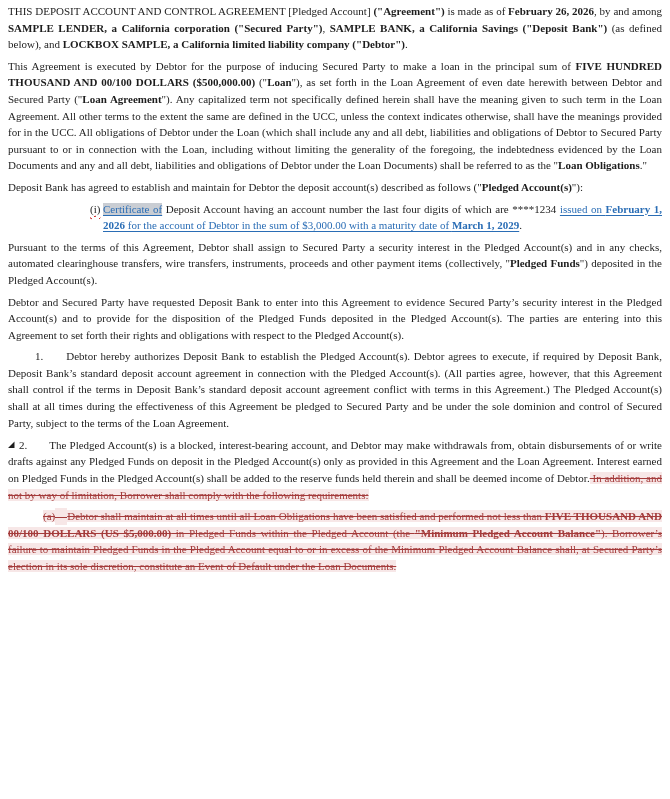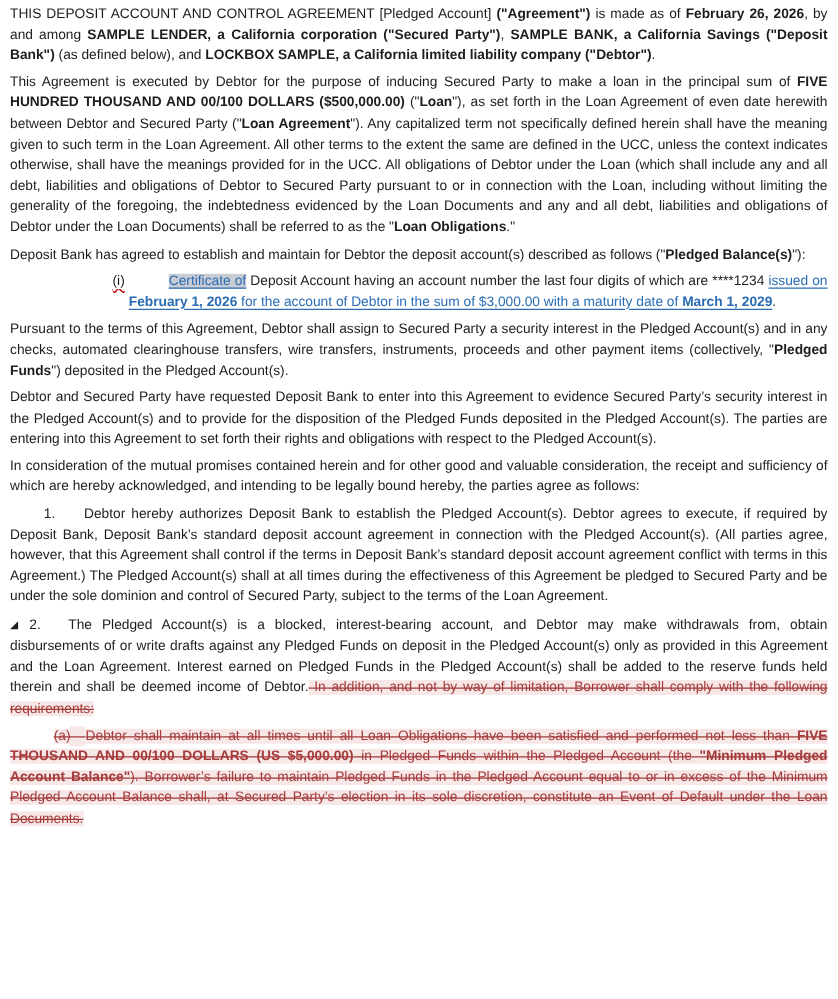--- a/index.html
+++ b/index.html
@@ -3,46 +3,45 @@
 <meta charset="utf-8">
 <style>
   html,body{margin:0;padding:0;}
   body{
     width:670px;height:799px;overflow:hidden;background:#ffffff;
   }
   .page{
     box-sizing:border-box;
     width:670px;height:799px;
     padding:3px 8px 0 8px;
-    font-family:Liberation Sans, sans-serif;
+    font-family:Liberation Serif, serif;
     font-size:11px;
     line-height:16.6px;
     color:#1d1d1d;
     text-align:justify;
   }
   p.para{margin:0 0 5px 0;}
   .b{font-weight:bold;}
   .ins{color:var(--ins,#2a6db5);text-decoration:underline;text-decoration-thickness:1px;text-underline-offset:2px;}
-  .sel{background:var(--selbg,#c9cdd3);margin-left:32px;}
+  .sel{background:var(--selbg,#c9cdd3);}
   .del{color:var(--del,#a43b3b);background:var(--delbg,#f7e7e7);text-decoration:line-through;text-decoration-thickness:1px;}
   .tri{font-size:8.5px;vertical-align:1.5px;letter-spacing:0;}
   .changed{text-decoration:underline;text-decoration-style:wavy;text-decoration-color:var(--wavy,#c00000);text-decoration-thickness:1px;text-underline-offset:2px;}
   .hang{padding-left:95px;position:relative;}
   .hang-marker{position:absolute;left:82px;top:0;}
   .tab{display:inline-block;position:relative;}
   .tab.del{background:var(--delbg,#f7e7e7);text-decoration:none;}
   .tab.del::after{content:"";position:absolute;left:0;right:0;top:52%;height:1px;background:var(--del,#a43b3b);}
 </style>
 </head>
 <body style="background: rgb(255, 255, 255);">
 
 <div class="page">
     <p class="para"><span>THIS DEPOSIT ACCOUNT AND CONTROL AGREEMENT [Pledged Account] </span><span class="b">("Agreement")</span><span> is made as of </span><span class="b">February 26, 2026</span><span>, by and among </span><span class="b">SAMPLE LENDER, a California corporation ("Secured Party")</span><span>, </span><span class="b">SAMPLE BANK, a California Savings ("Deposit Bank")</span><span> (as defined below), and </span><span class="b">LOCKBOX SAMPLE, a California limited liability company ("Debtor")</span><span>.</span></p>
     <p class="para"><span>This Agreement is executed by Debtor for the purpose of inducing Secured Party to make a loan in the principal sum of </span><span class="b">FIVE HUNDRED THOUSAND AND 00/100 DOLLARS ($500,000.00)</span><span> ("</span><span class="b">Loan</span><span>"), as set forth in the Loan Agreement of even date herewith between Debtor and Secured Party ("</span><span class="b">Loan Agreement</span><span>"). Any capitalized term not specifically defined herein shall have the meaning given to such term in the Loan Agreement. All other terms to the extent the same are defined in the UCC, unless the context indicates otherwise, shall have the meanings provided for in the UCC. All obligations of Debtor under the Loan (which shall include any and all debt, liabilities and obligations of Debtor to Secured Party pursuant to or in connection with the Loan, including without limiting the generality of the foregoing, the indebtedness evidenced by the Loan Documents and any and all debt, liabilities and obligations of Debtor under the Loan Documents) shall be referred to as the "</span><span class="b">Loan Obligations</span><span>."</span></p>
-    <p class="para"><span>Deposit Bank has agreed to establish and maintain for Debtor the deposit account(s) described as follows ("</span><span class="b">Pledged Balance(s)</span><span>"):</span></p>
+    <p class="para"><span>Deposit Bank has agreed to establish and maintain for Debtor the deposit account(s) described as follows ("</span><span class="b">Pledged Account(s)</span><span>"):</span></p>
     <p class="para hang"><span class="hang-marker changed">(i)</span><span class="ins sel">Certificate of</span><span> </span><span>Deposit Account having an account number the last four digits of which are ****1234 </span><span class="ins">issued on </span><span class="ins b">February 1, 2026</span><span class="ins"> for the account of Debtor in the sum of $3,000.00 with a maturity date of </span><span class="ins b">March 1, 2029</span><span>.</span></p>
     <p class="para"><span>Pursuant to the terms of this Agreement, Debtor shall assign to Secured Party a security interest in the Pledged Account(s) and in any checks, automated clearinghouse transfers, wire transfers, instruments, proceeds and other payment items (collectively, "</span><span class="b">Pledged Funds</span><span>") deposited in the Pledged Account(s).</span></p>
     <p class="para"><span>Debtor and Secured Party have requested Deposit Bank to enter into this Agreement to evidence Secured Party’s security interest in the Pledged Account(s) and to provide for the disposition of the Pledged Funds deposited in the Pledged Account(s). The parties are entering into this Agreement to set forth their rights and obligations with respect to the Pledged Account(s).</span></p>
-    <p class="para"><span>In consideration of the mutual promises contained herein and for other good and valuable consideration, the receipt and sufficiency of which are hereby acknowledged, and intending to be legally bound hereby, the parties agree as follows:</span></p>
     <p class="para"><span class="tab" style="width: 27px;">&nbsp;</span><span>1.</span><span class="tab" style="width: 23px;">&nbsp;</span><span>Debtor hereby authorizes Deposit Bank to establish the Pledged Account(s). Debtor agrees to execute, if required by Deposit Bank, Deposit Bank’s standard deposit account agreement in connection with the Pledged Account(s). (All parties agree, however, that this Agreement shall control if the terms in Deposit Bank’s standard deposit account agreement conflict with terms in this Agreement.) The Pledged Account(s) shall at all times during the effectiveness of this Agreement be pledged to Secured Party and be under the sole dominion and control of Secured Party, subject to the terms of the Loan Agreement.</span></p>
     <p class="para"><span class="tri">◢</span><span class="tab" style="width: 4px;">&nbsp;</span><span>2.</span><span class="tab" style="width: 22px;">&nbsp;</span><span>The Pledged Account(s) is a blocked, interest-bearing account, and Debtor may make withdrawals from, obtain disbursements of or write drafts against any Pledged Funds on deposit in the Pledged Account(s) only as provided in this Agreement and the Loan Agreement. Interest earned on Pledged Funds in the Pledged Account(s) shall be added to the reserve funds held therein and shall be deemed income of Debtor.</span><span class="del"> In addition, and not by way of limitation, Borrower shall comply with the following requirements:</span></p>
     <p class="para"><span class="tab" style="width: 35px;">&nbsp;</span><span class="del">(a)</span><span class="tab del" style="width: 12px;">&nbsp;</span><span class="del">Debtor shall maintain at all times until all Loan Obligations have been satisfied and performed not less than </span><span class="del b">FIVE THOUSAND AND 00/100 DOLLARS (US $5,000.00)</span><span class="del"> in Pledged Funds within the Pledged Account (the </span><span class="del b">"Minimum Pledged Account Balance"</span><span class="del">). Borrower’s failure to maintain Pledged Funds in the Pledged Account equal to or in excess of the Minimum Pledged Account Balance shall, at Secured Party’s election in its sole discretion, constitute an Event of Default under the Loan Documents.</span></p>
   </div>
 
 </body></html>

